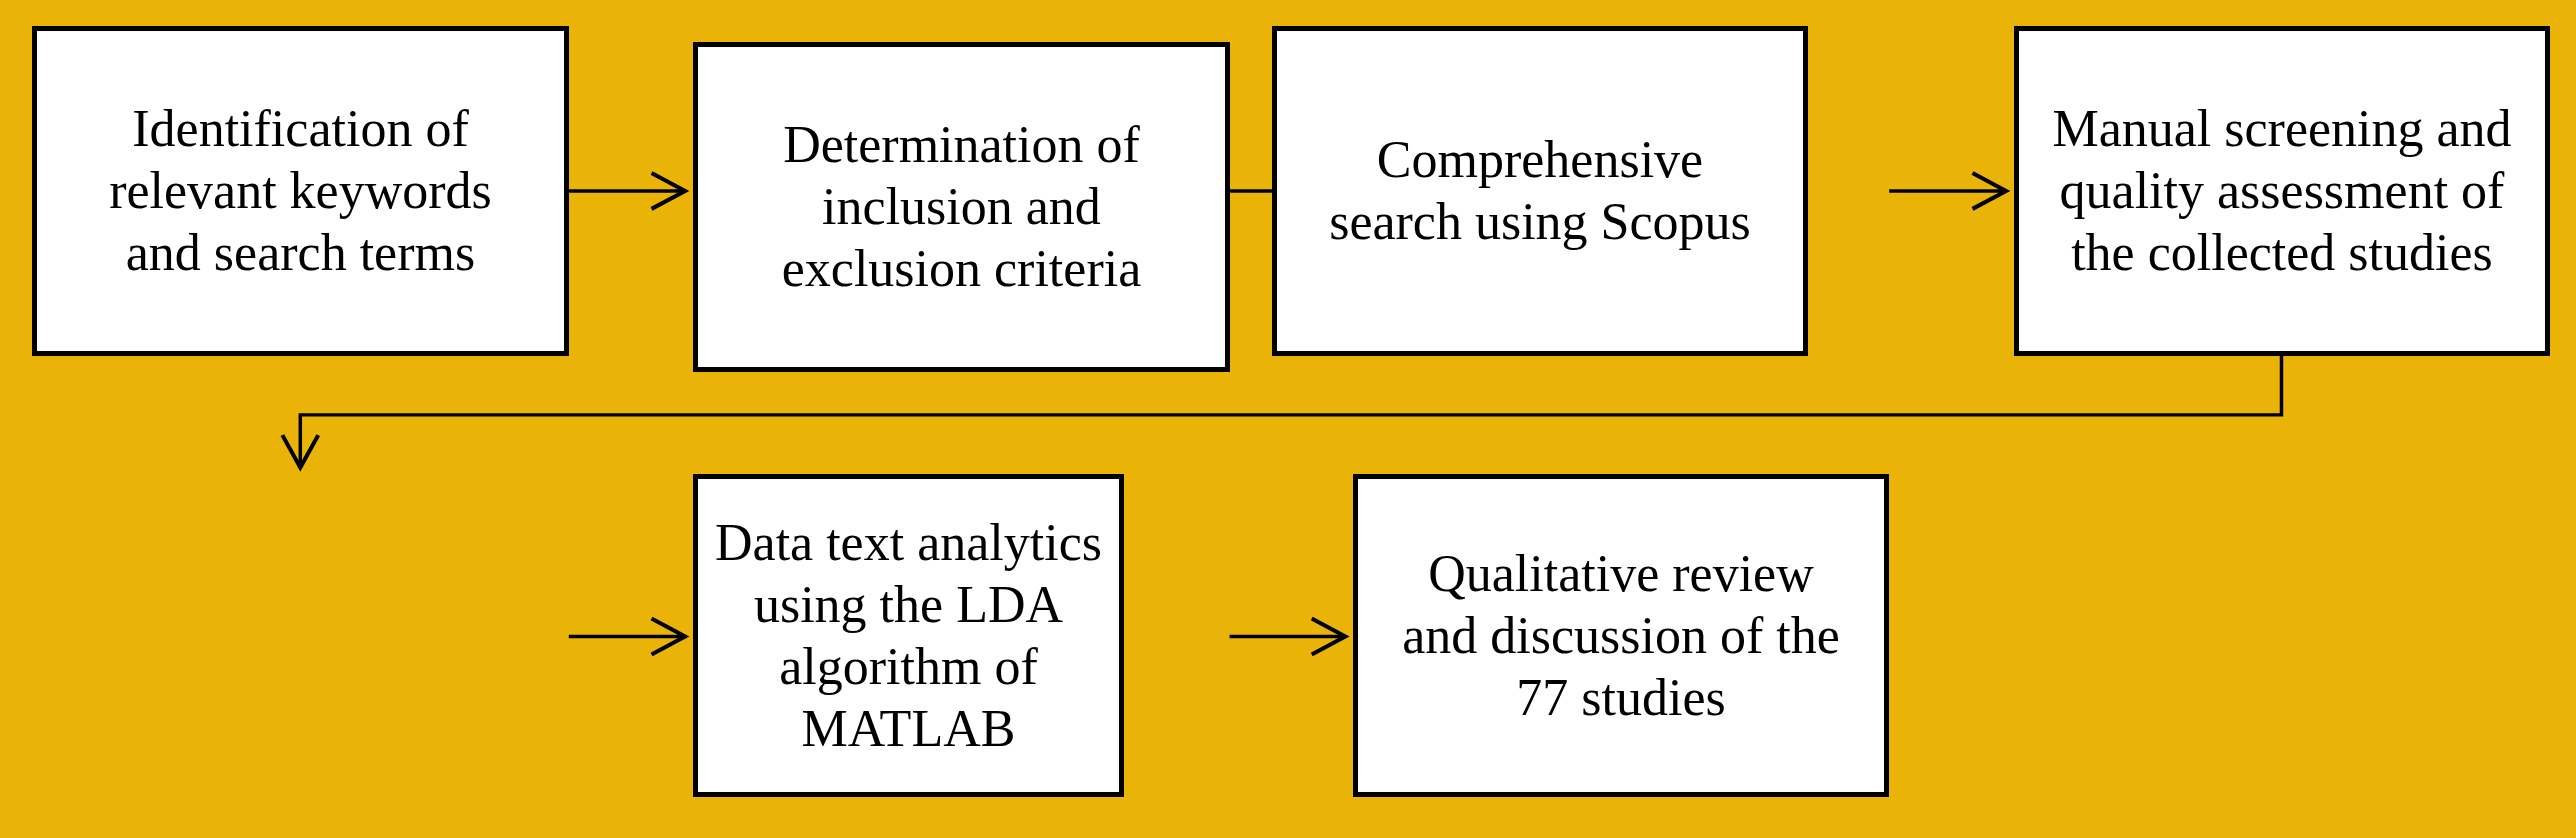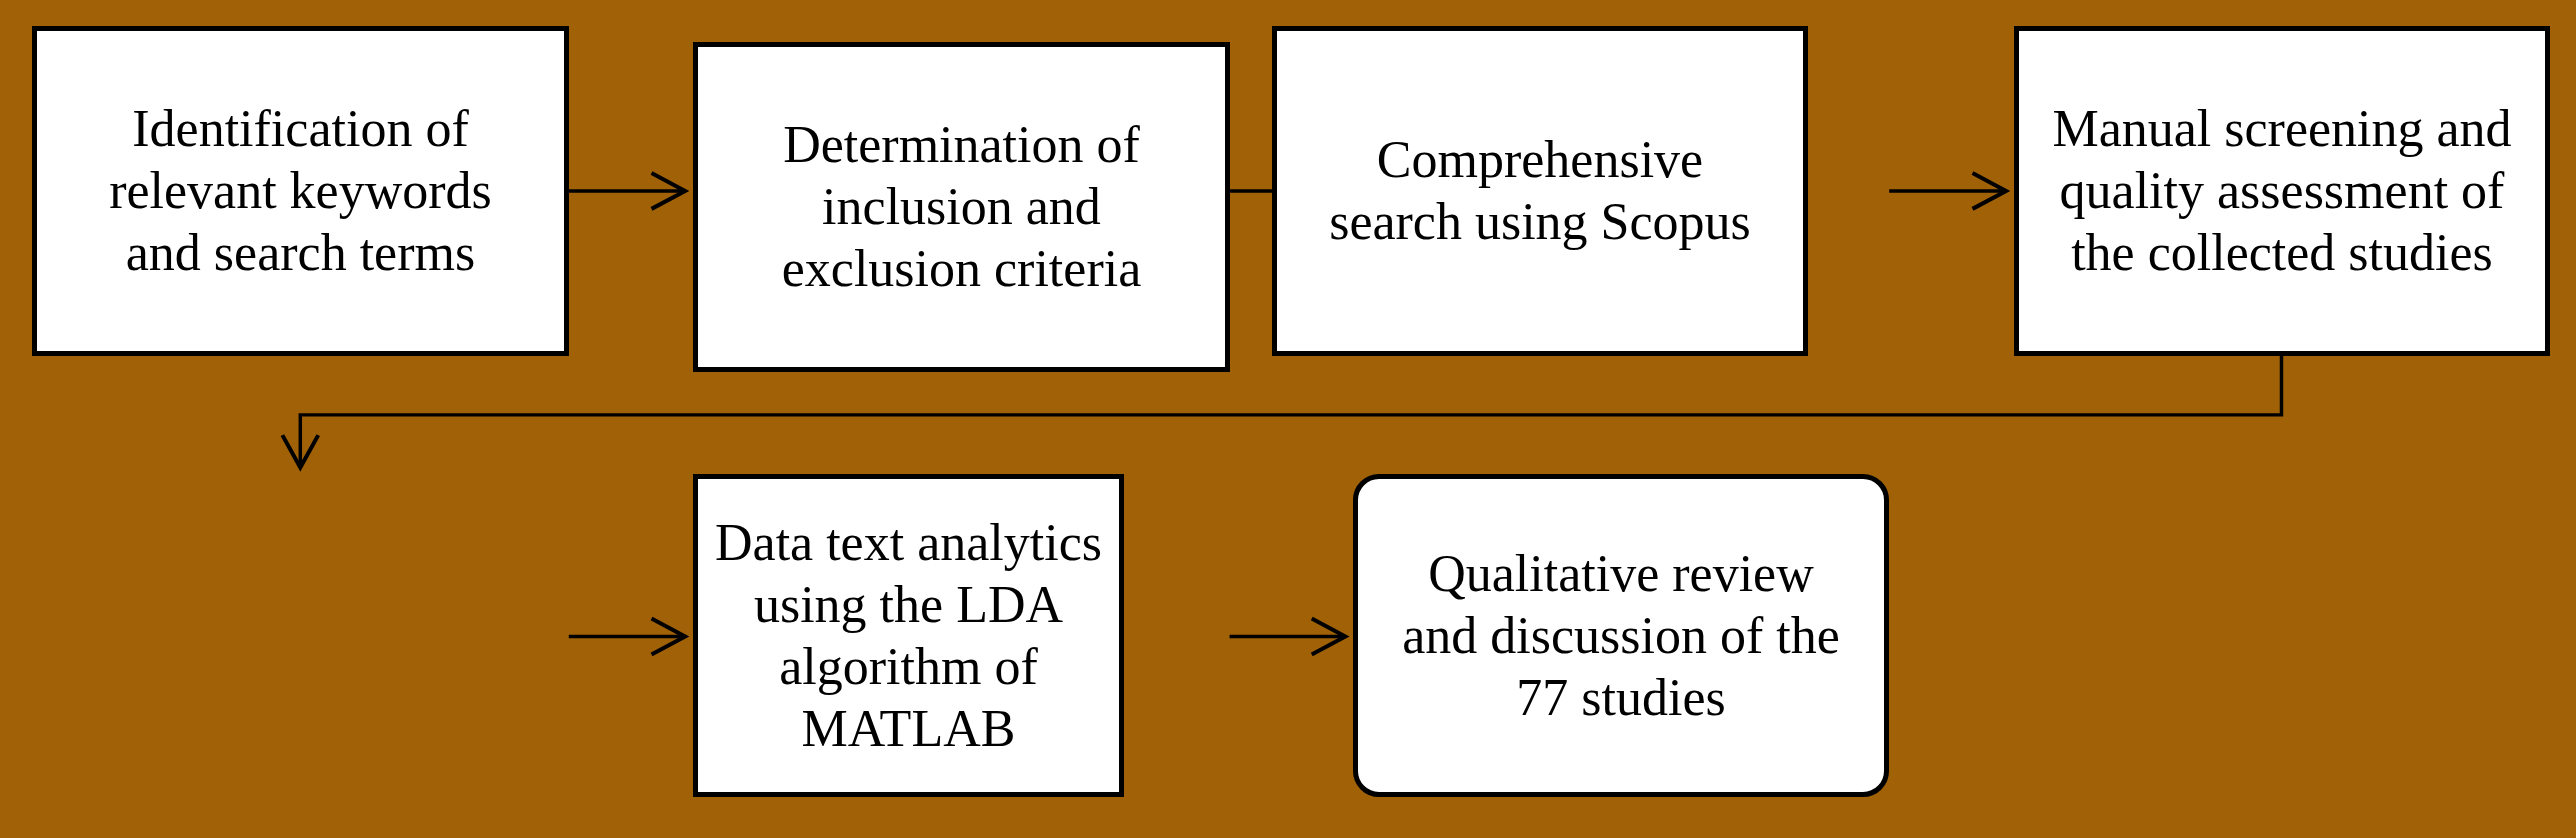--- a/index.html
+++ b/index.html
@@ -4,21 +4,21 @@
 <style>
   html, body {
     margin: 0;
     padding: 0;
     background: #ffffff;
   }
   .canvas {
     position: relative;
     width: 2576px;
     height: 839px;
-    background: #a16207;
+    background: #eab308;
     font-family: "Liberation Serif", "DejaVu Serif", serif;
     color: #000000;
     overflow: hidden;
   }
   .connector-layer {
     position: absolute;
     left: 0;
     top: 0;
     width: 2576px;
     height: 839px;
@@ -40,21 +40,21 @@
     line-height: 62px;
   }
   
   .b1 { left: 32px;   top: 26px;  width: 537px; height: 330px; }
   .b2 { left: 693px; top: 42px;  width: 537px; height: 330px; }
   .b3 { left: 1272px; top: 26px;  width: 536px; height: 330px; }
   .b4 { left: 2014px; top: 26px;  width: 536px; height: 330px; }
   
   .b5 { left: 32px;   top: 474px; width: 537px; height: 323px; }
   .b6 { left: 693px; top: 474px; width: 431px; height: 323px; }
-  .b7 { left: 1353px; top: 474px; width: 536px; height: 323px; border-radius: 26px; }
+  .b7 { left: 1353px; top: 474px; width: 536px; height: 323px; }
 
   .shaft, .elbow {
     stroke: #000000;
     stroke-width: 6;
     fill: none;
   }
   .head {
     stroke: #000000;
     stroke-width: 7;
     fill: none;

